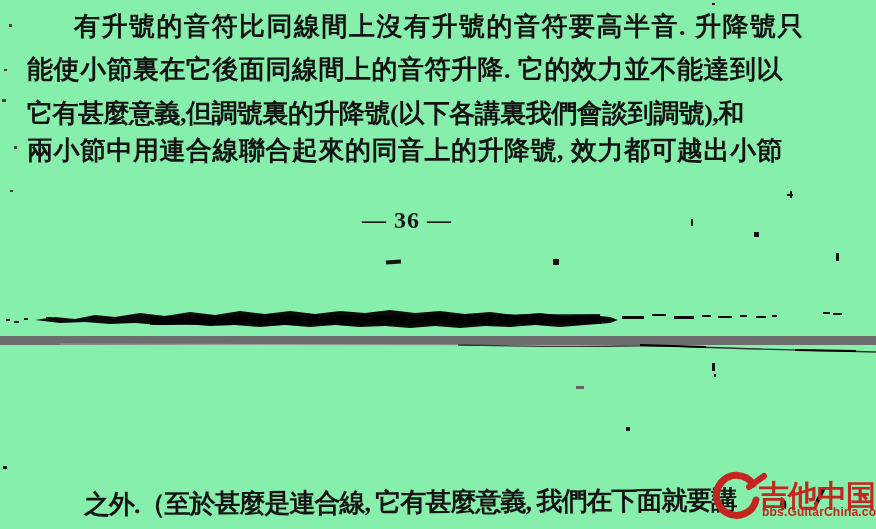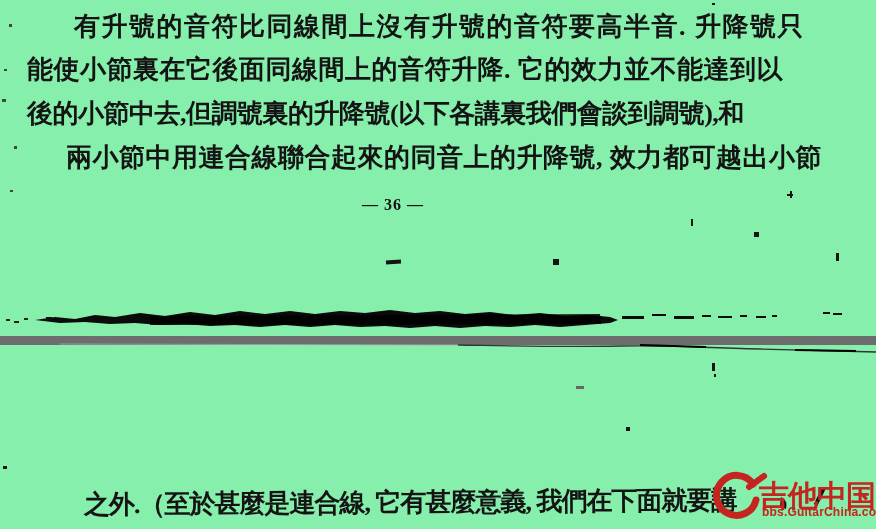--- a/index.html
+++ b/index.html
@@ -14,22 +14,22 @@
     position: absolute;
     font-weight: 700;
     color: #141414;
     white-space: pre;
     font-family: "Liberation Serif", serif;
     z-index: 1;
   }
   .l1 { left: 74px; top: 9px;  font-size: 26px; letter-spacing: 1.5px; }
   .l2 { left: 27px; top: 52px; font-size: 26px; letter-spacing: 0.5px; text-align: center; }
   .l3 { left: 27px; top: 96px; font-size: 26px; letter-spacing: -0.5px; }
-  .l4 { left: 27px; top: 140px; font-size: 26px; letter-spacing: 0.5px; margin-left: 39px; }
-  .pn { left: 362px; top: 196px; font-size: 16px; letter-spacing: 1px; }
+  .l4 { left: 27px; top: 133px; font-size: 26px; letter-spacing: 0.5px; }
+  .pn { left: 362px; top: 207px; font-size: 24px; letter-spacing: 1px; }
   .l5 { left: 84px; top: 485px; font-size: 26px; letter-spacing: -1px; transform: rotate(-0.4deg); }
 
   .noise-layer {
     position: absolute; inset: 0;
     width: 876px; height: 529px;
     z-index: 2;
     pointer-events: none;
   }
   .separator-bar {
     position: absolute;
@@ -58,21 +58,21 @@
     white-space: nowrap;
   }
 </style>
 </head>
 <body>
 
 <div class="page">
 
   <div class="scan-text l1">有升號的音符比同線間上沒有升號的音符要高半音. 升降號只</div>
   <div class="scan-text l2">能使小節裏在它後面同線間上的音符升降. 它的效力並不能達到以</div>
-  <div class="scan-text l3">後的小節中去,但調號裏的升降號(以下各講裏我們會談到調號),和</div>
+  <div class="scan-text l3">它有甚麼意義,但調號裏的升降號(以下各講裏我們會談到調號),和</div>
   <div class="scan-text l4">兩小節中用連合線聯合起來的同音上的升降號, 效力都可越出小節</div>
 
   <div class="scan-text pn">— 36 —</div>
 
   <div class="separator-bar"></div>
 
   <svg class="noise-layer" viewBox="0 0 876 529">
 
     <g>
       <path fill="#0b0b0b" d="M35,320 L55,317 L75,319 L95,315 L115,317 L140,313 L165,316 L190,312 L215,315 L240,311 L265,314 L290,311 L315,314 L340,311 L365,313 L390,310 L415,313 L440,311 L465,314 L490,312 L515,315 L540,313 L565,316 L590,315 L610,317 L618,320 L610,323 L585,325 L560,327 L535,325 L510,327 L485,326 L460,328 L435,326 L410,328 L385,326 L360,327 L335,325 L310,327 L285,325 L260,327 L235,325 L210,326 L185,324 L160,325 L135,323 L110,324 L85,322 L60,323 Z"></path>

